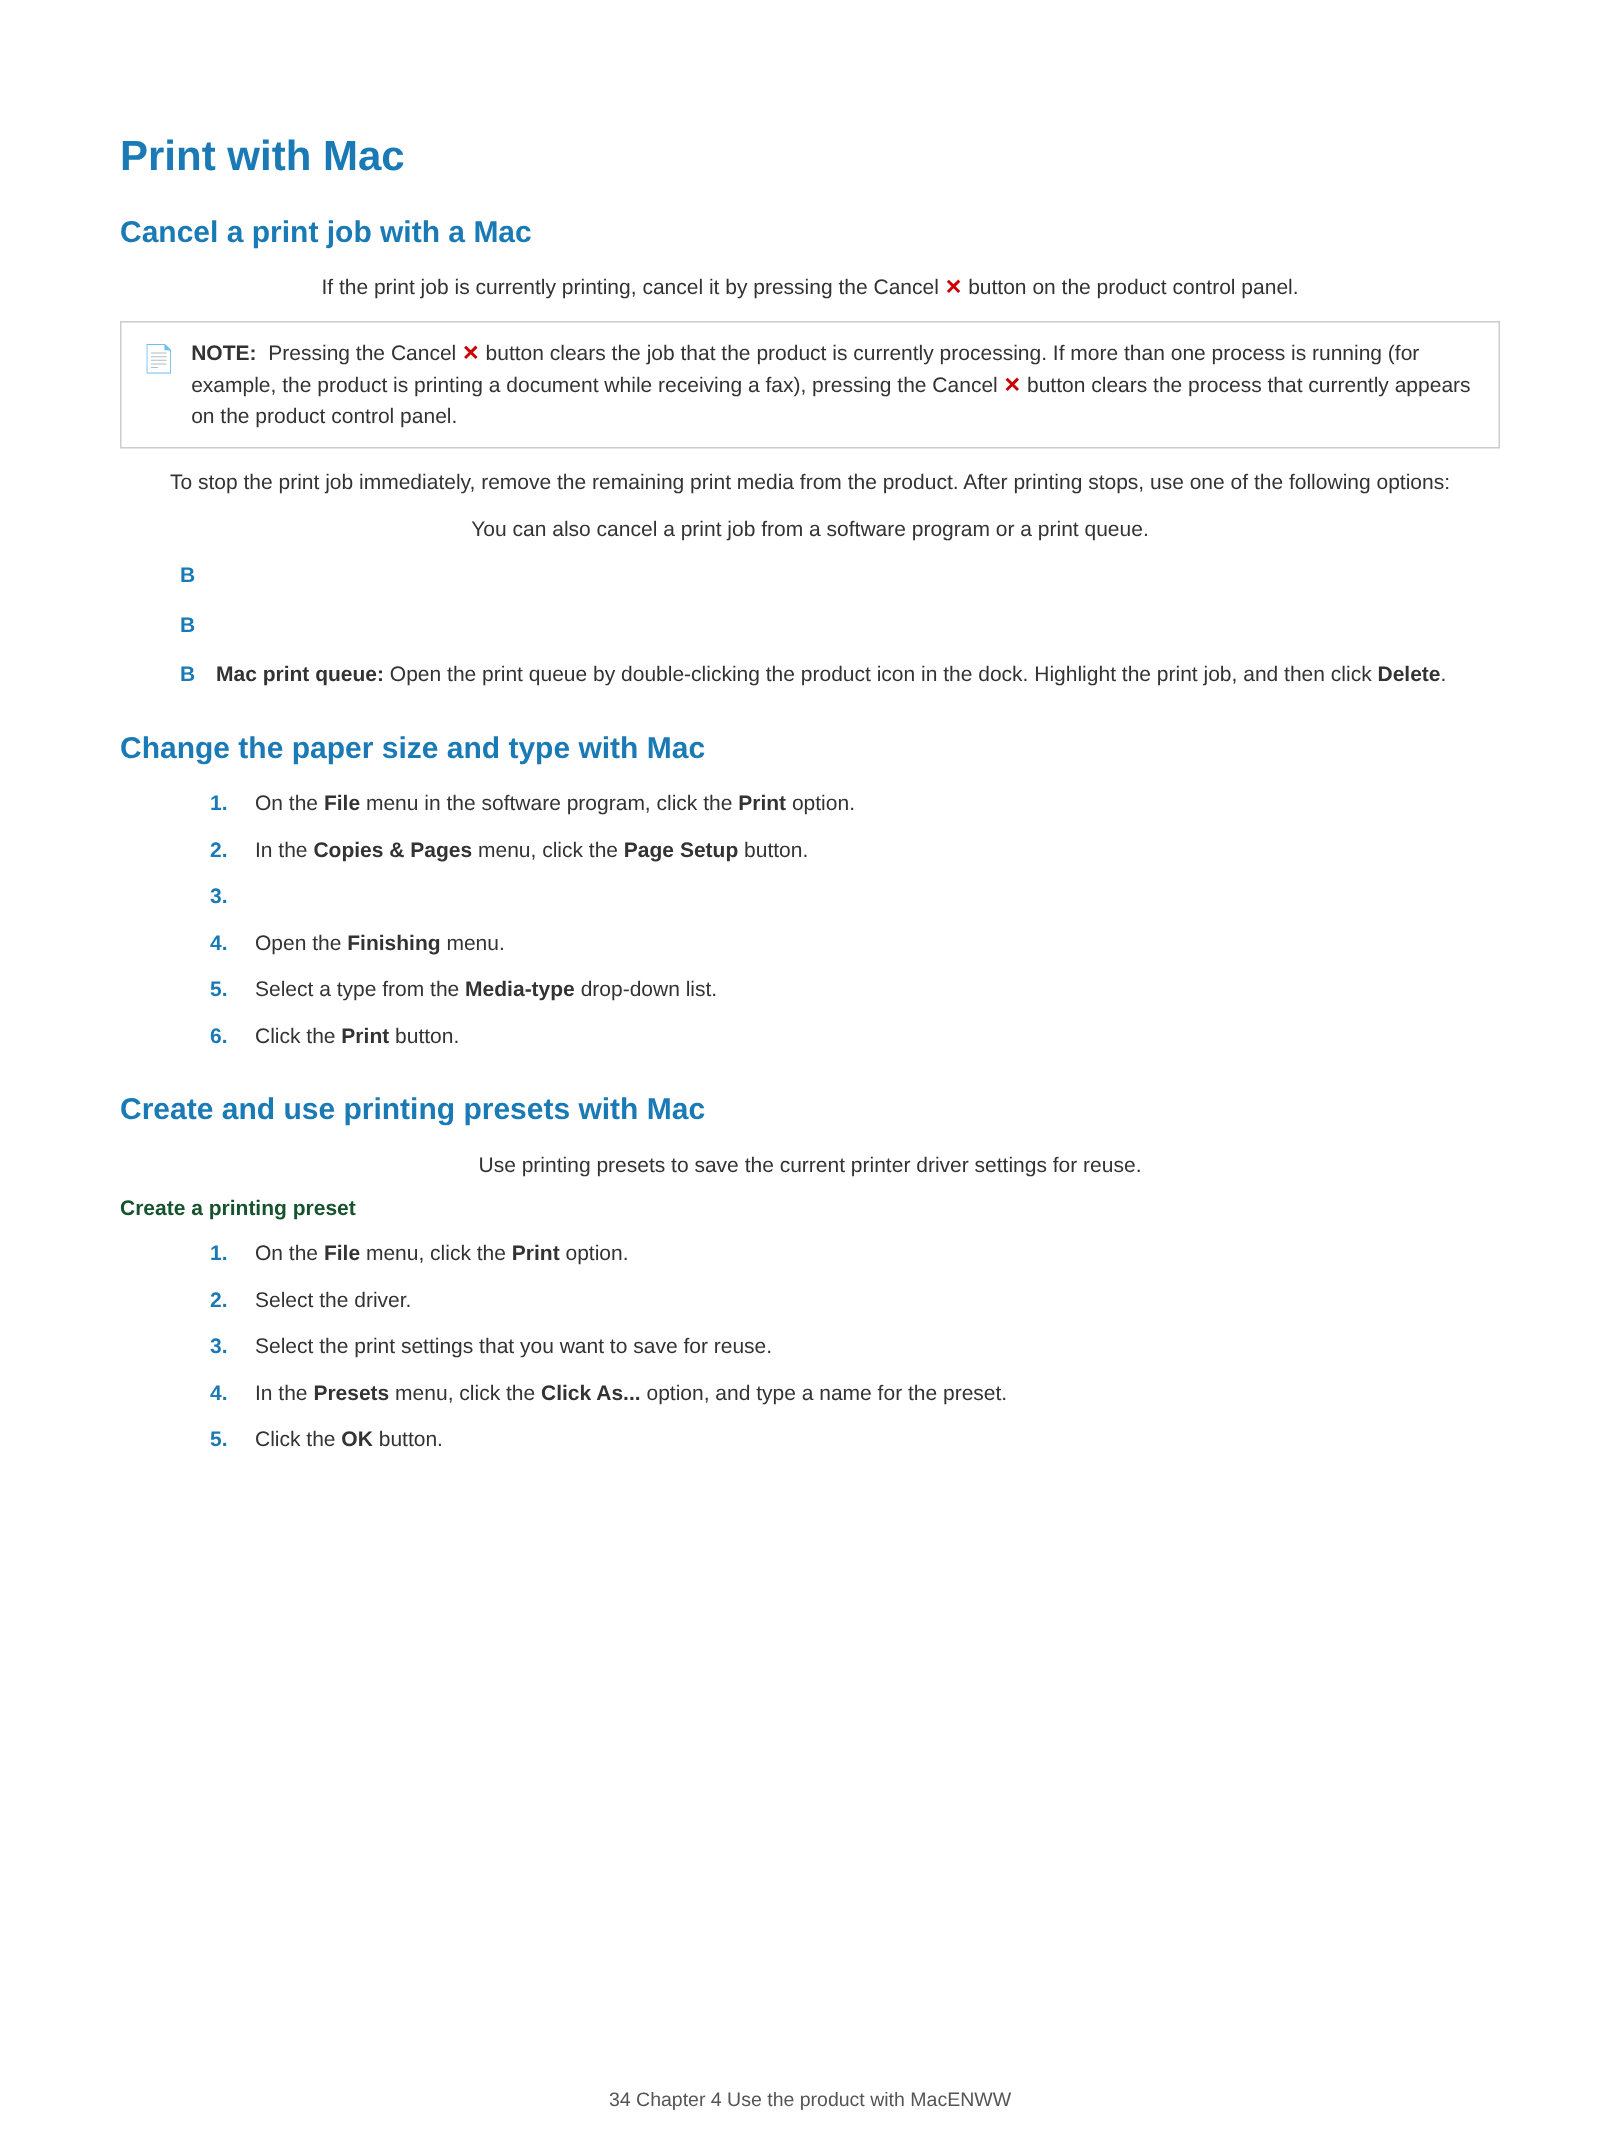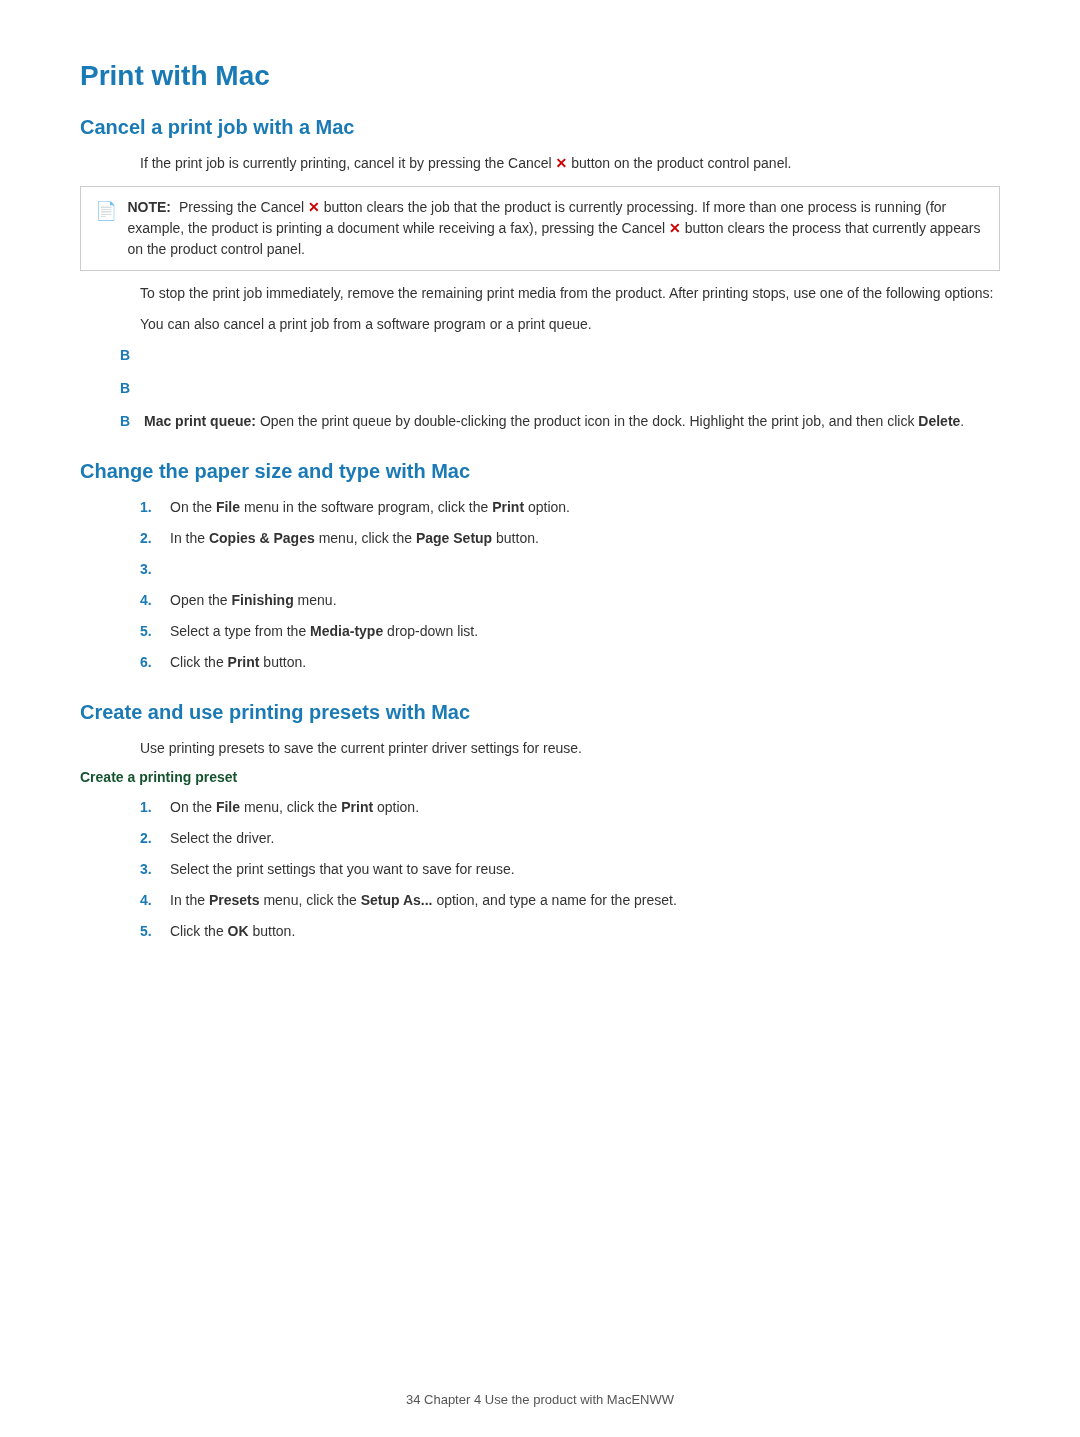--- a/index.html
+++ b/index.html
@@ -12,21 +12,21 @@
       font-family: Arial, sans-serif;
       font-size: 14px;
       color: #333;
       background: #fff;
       width: 1080px;
       min-height: 1437px;
       position: relative;
     }
 
     .page {
-      padding: 60px 80px 80px 80px;
+      padding: 88px 80px 80px 80px;
       max-width: 1080px;
     }
 
     h1.main-title {
       color: #1a7ab5;
       font-size: 28px;
       font-weight: bold;
       margin-bottom: 24px;
     }
 
@@ -44,23 +44,23 @@
       font-weight: bold;
       margin-bottom: 12px;
       margin-top: 6px;
     }
 
     .section {
       margin-bottom: 28px;
     }
 
     .indent {
-      margin-left: 60px;
-      margin-bottom: 12px;
-      line-height: 1.5;
+      margin-bottom: 12px;
+      line-height: 1.5;
+      text-align: center;
     }
 
     .note-box {
       border: 1px solid #ccc;
       padding: 10px 14px;
       margin: 12px 0 12px 0;
       display: flex;
       align-items: flex-start;
       gap: 10px;
       line-height: 1.5;
@@ -279,21 +279,21 @@
       <li>
         <span class="num">3.</span>
         <span>Select the print settings that you want to save for reuse.</span>
       </li>
       <li>
         <span class="num">4.</span>
         <span>
           <span>In the</span>
           <strong> <span>Presets</span></strong>
           <span> </span><span>menu, click the</span>
-          <strong> <span>Setup As...</span></strong>
+          <strong> <span>Click As...</span></strong>
           <span> </span><span>option, and type a name for the preset.</span>
         </span>
       </li>
       <li>
         <span class="num">5.</span>
         <span>
           <span>Click the</span>
           <strong> <span>OK</span></strong>
           <span> </span><span>button.</span>
         </span>

